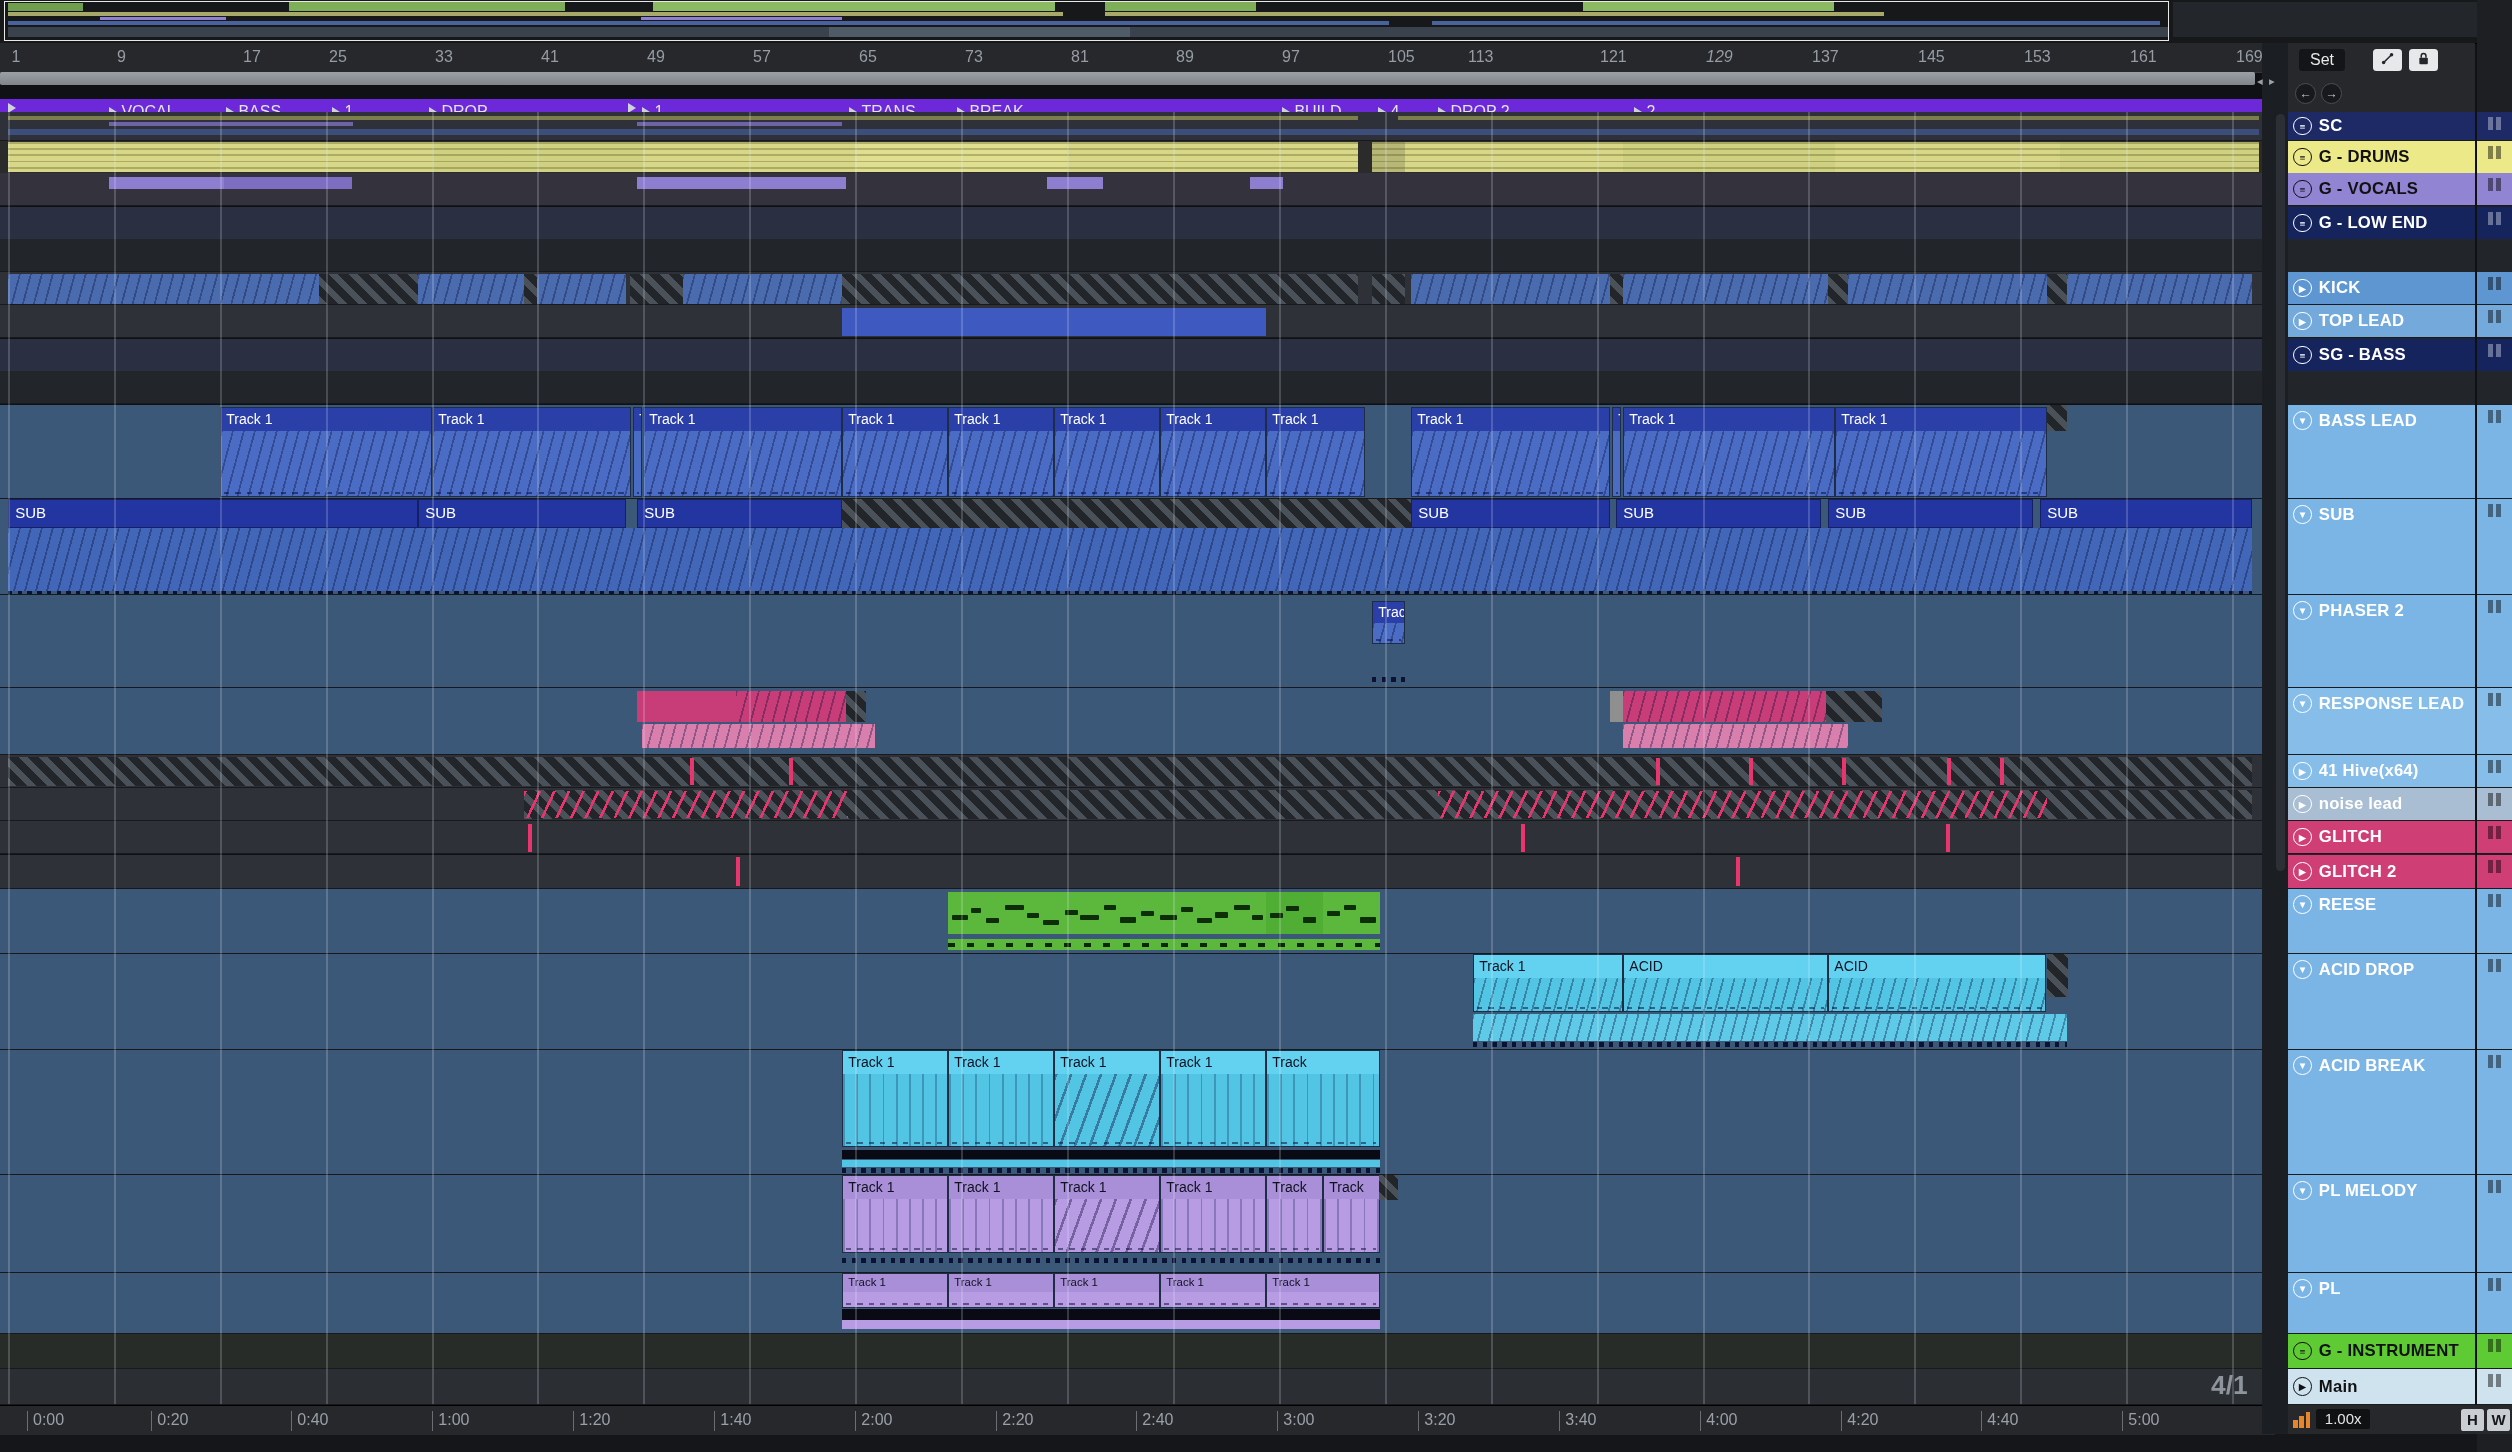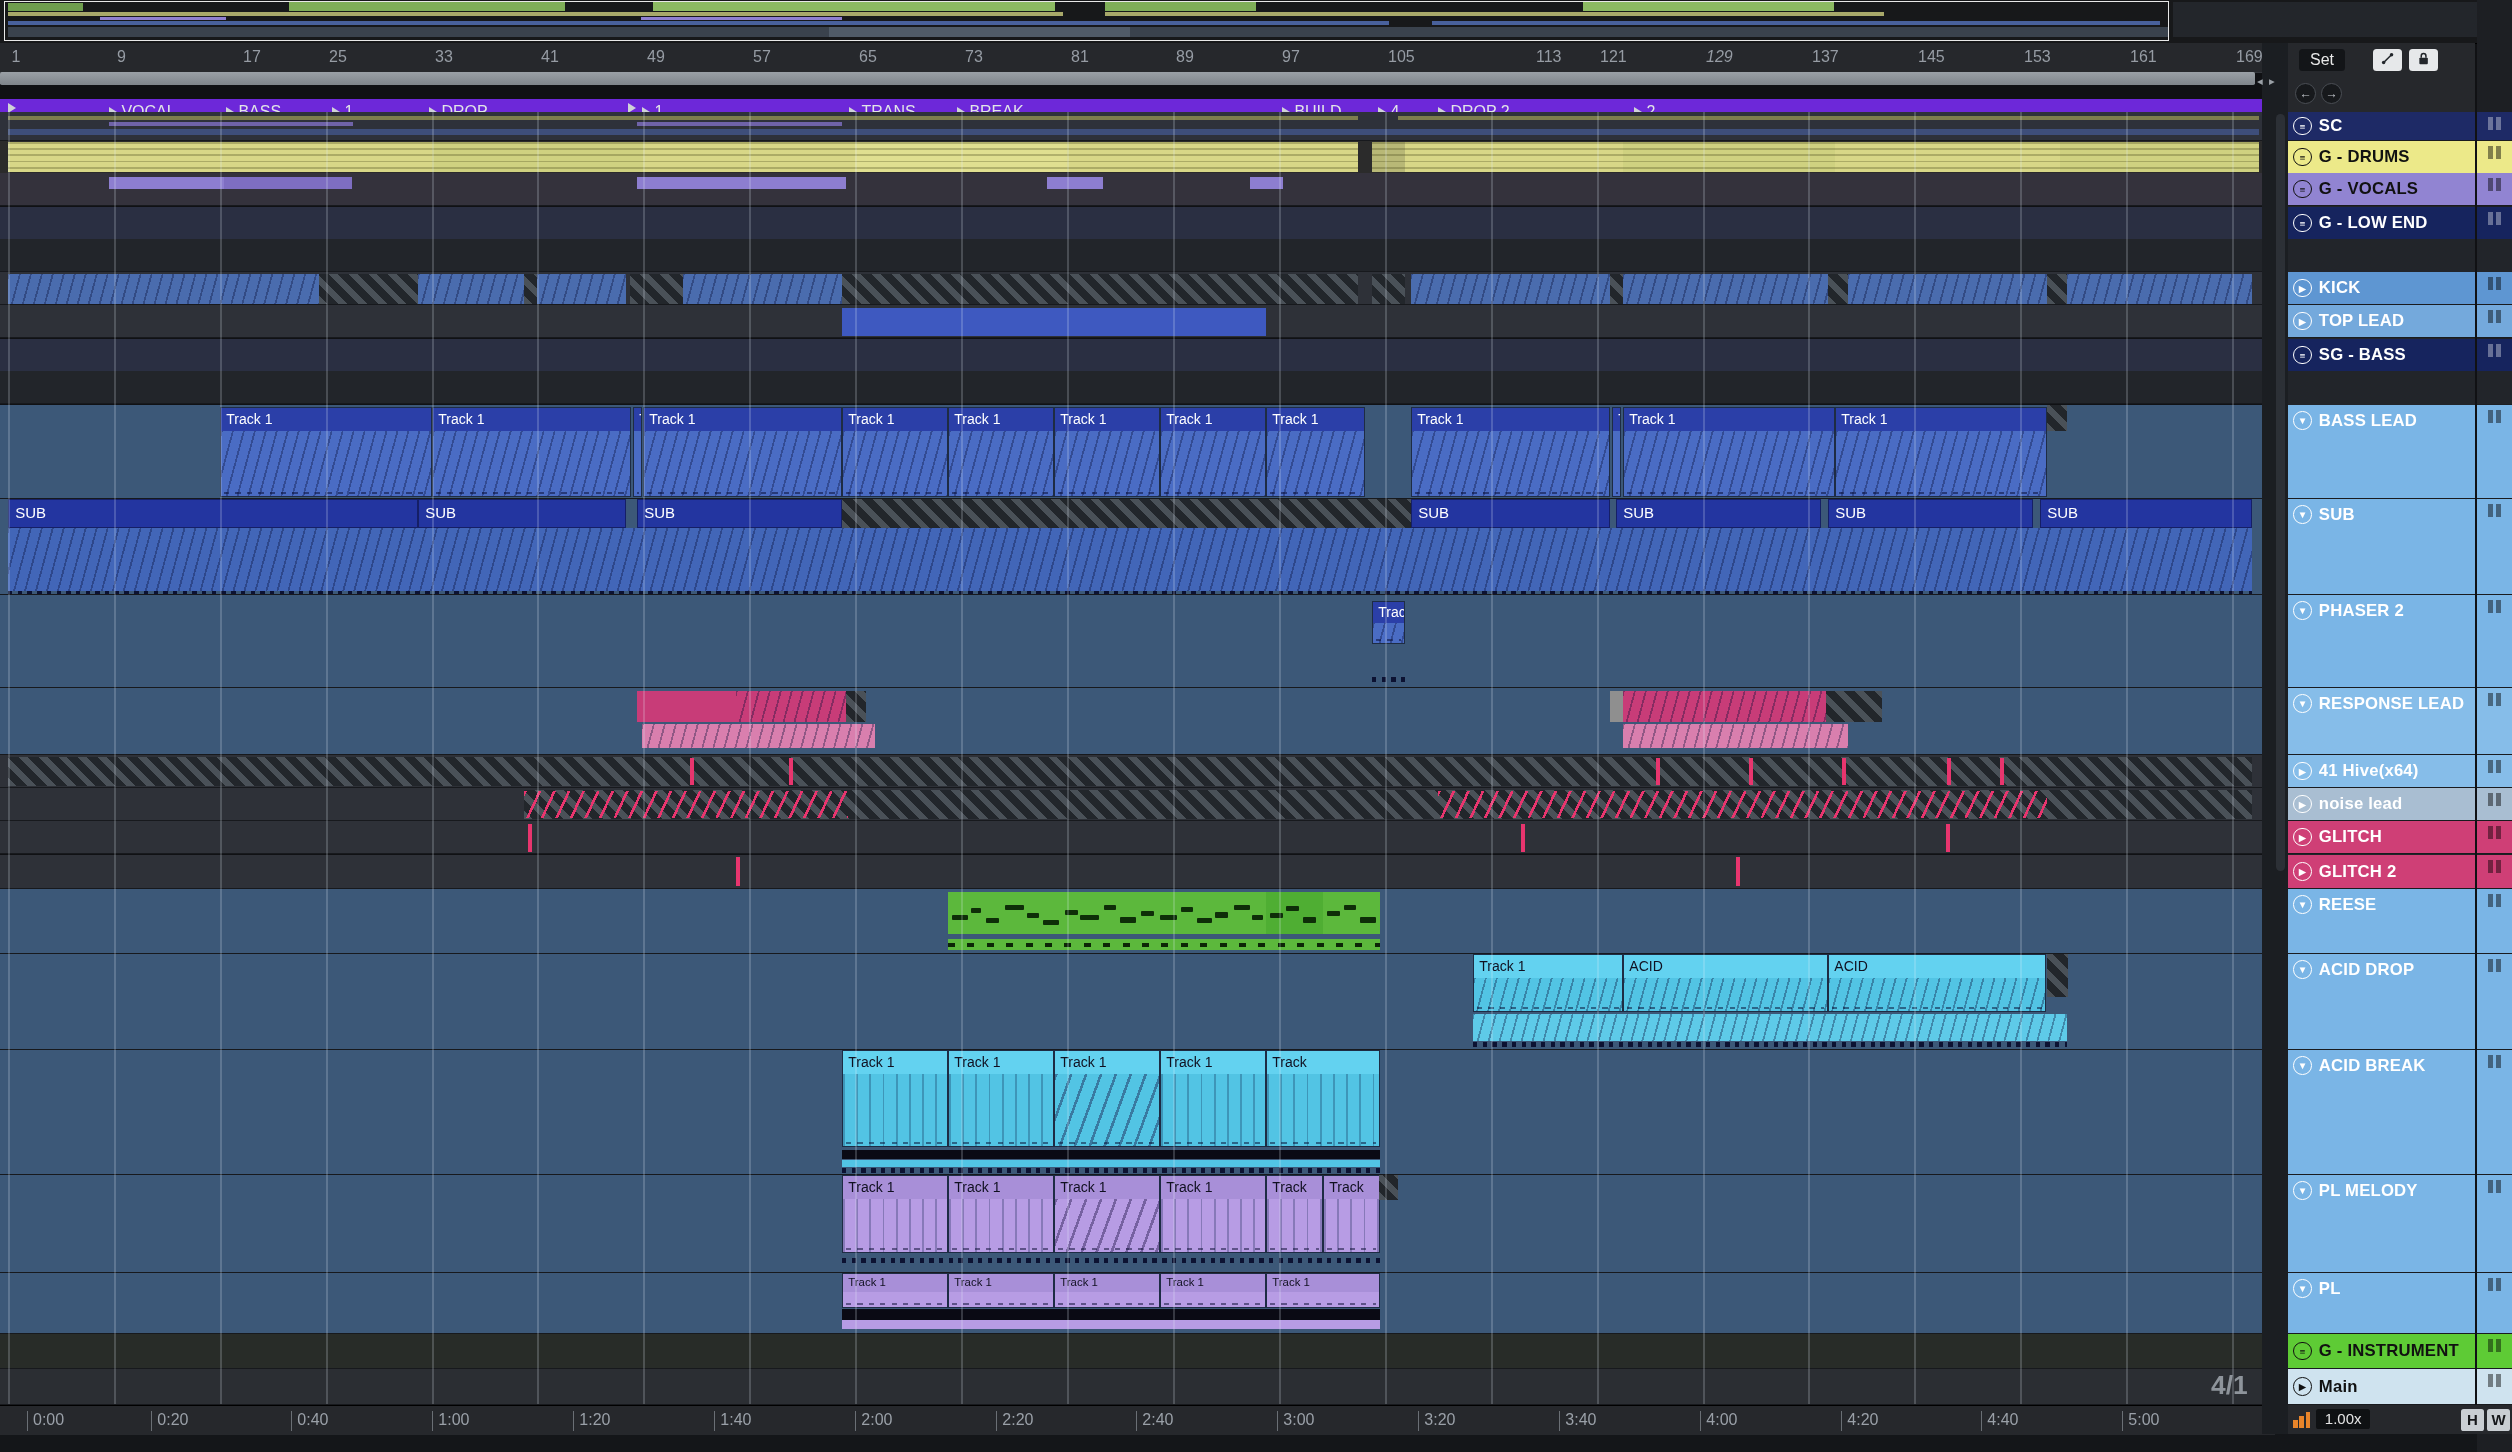--- a/index.html
+++ b/index.html
@@ -105,21 +105,21 @@
     <div class="bar-num" style="left: 435px;">33</div>
     <div class="bar-num" style="left: 541px;">41</div>
     <div class="bar-num" style="left: 647px;">49</div>
     <div class="bar-num" style="left: 753px;">57</div>
     <div class="bar-num" style="left: 859px;">65</div>
     <div class="bar-num" style="left: 965px;">73</div>
     <div class="bar-num" style="left: 1071px;">81</div>
     <div class="bar-num" style="left: 1176px;">89</div>
     <div class="bar-num" style="left: 1282px;">97</div>
     <div class="bar-num" style="left: 1388px;">105</div>
-    <div class="bar-num" style="left: 1536px;">113</div>
+    <div class="bar-num" style="left: 1468px;">113</div>
     <div class="bar-num" style="left: 1600px;">121</div>
     <div class="bar-num" style="left: 1706px; font-style: italic;">129</div>
     <div class="bar-num" style="left: 1812px;">137</div>
     <div class="bar-num" style="left: 1918px;">145</div>
     <div class="bar-num" style="left: 2024px;">153</div>
     <div class="bar-num" style="left: 2130px;">161</div>
     <div class="bar-num" style="left: 2236px;">169</div>
   </div>
 
 <div id="scroll-strip"></div>

